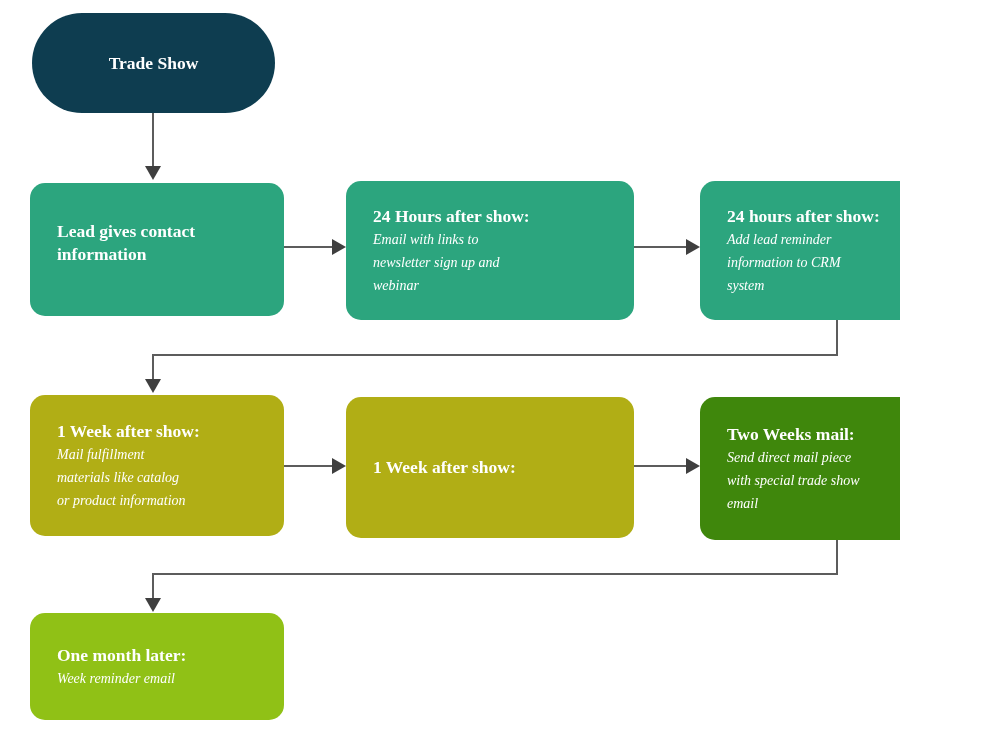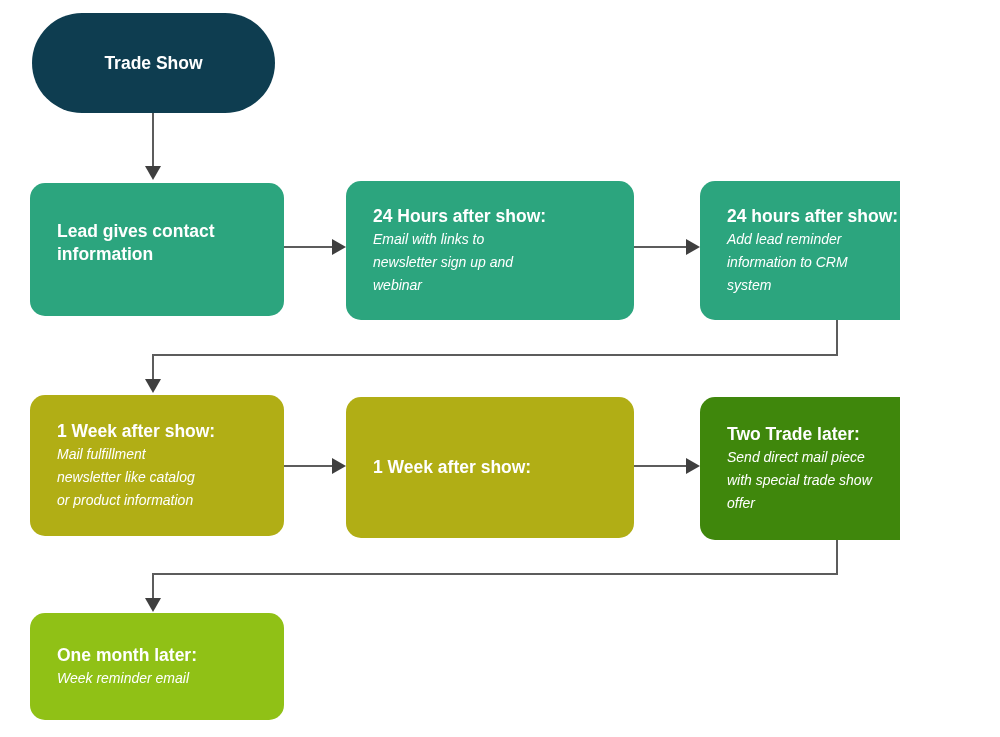--- a/index.html
+++ b/index.html
@@ -1,21 +1,21 @@
 <!DOCTYPE html>
 <html><head>
 <meta charset="utf-8">
 <style>
   html, body { margin: 0; padding: 0; background: #ffffff; }
   .canvas {
     position: relative;
     width: 900px;
     height: 737px;
     background: #ffffff;
-    font-family: Liberation Sans, sans-serif;
+    font-family: Liberation Serif, serif;
     overflow: hidden;
   }
   .node {
     position: absolute;
     color: #ffffff;
     display: flex;
     flex-direction: column;
     justify-content: center;
     box-sizing: border-box;
     padding: 10px 30px 10px 27px;
@@ -92,39 +92,39 @@
   </div>
 
   <div class="line" style="left:836px; top:320px; width:2px; height:36px;"></div>
   <div class="line" style="left:152px; top:354px; width:686px; height:2px;"></div>
   <div class="line" style="left:152px; top:354px; width:2px; height:26px;"></div>
   <div class="arr-down" style="left:145px; top:379px;"></div>
 
   <div class="node box" style="left: 30px; top: 395px; width: 254px; height: 141px; background-color: rgb(177, 174, 21);">
     <div class="heading">1 Week after show:</div>
     <div class="body">Mail fulfillment
-newsletter like catalog
+materials like catalog
 or product information</div>
   </div>
 
   <div class="line" style="left:284px; top:465px; width:49px; height:2px;"></div>
   <div class="arr-right" style="left:332px; top:458px;"></div>
 
   <div class="node box" style="left: 346px; top: 397px; width: 288px; height: 141px; background-color: rgb(177, 174, 21);">
     <div class="heading">1 Week after show:</div>
   </div>
 
   <div class="line" style="left:634px; top:465px; width:53px; height:2px;"></div>
   <div class="arr-right" style="left:686px; top:458px;"></div>
 
   <div class="node box" style="left: 700px; top: 397px; width: 275px; height: 143px; background-color: rgb(63, 135, 12);">
-    <div class="heading">Two Trade later:</div>
+    <div class="heading">Two Weeks mail:</div>
     <div class="body">Send direct mail piece
 with special trade show
-offer</div>
+email</div>
   </div>
 
   <div class="line" style="left:836px; top:540px; width:2px; height:35px;"></div>
   <div class="line" style="left:152px; top:573px; width:686px; height:2px;"></div>
   <div class="line" style="left:152px; top:573px; width:2px; height:26px;"></div>
   <div class="arr-down" style="left:145px; top:598px;"></div>
 
   <div class="node box" style="left: 30px; top: 613px; width: 254px; height: 107px; background-color: rgb(144, 193, 22);">
     <div class="heading">One month later:</div>
     <div class="body">Week reminder email</div>

